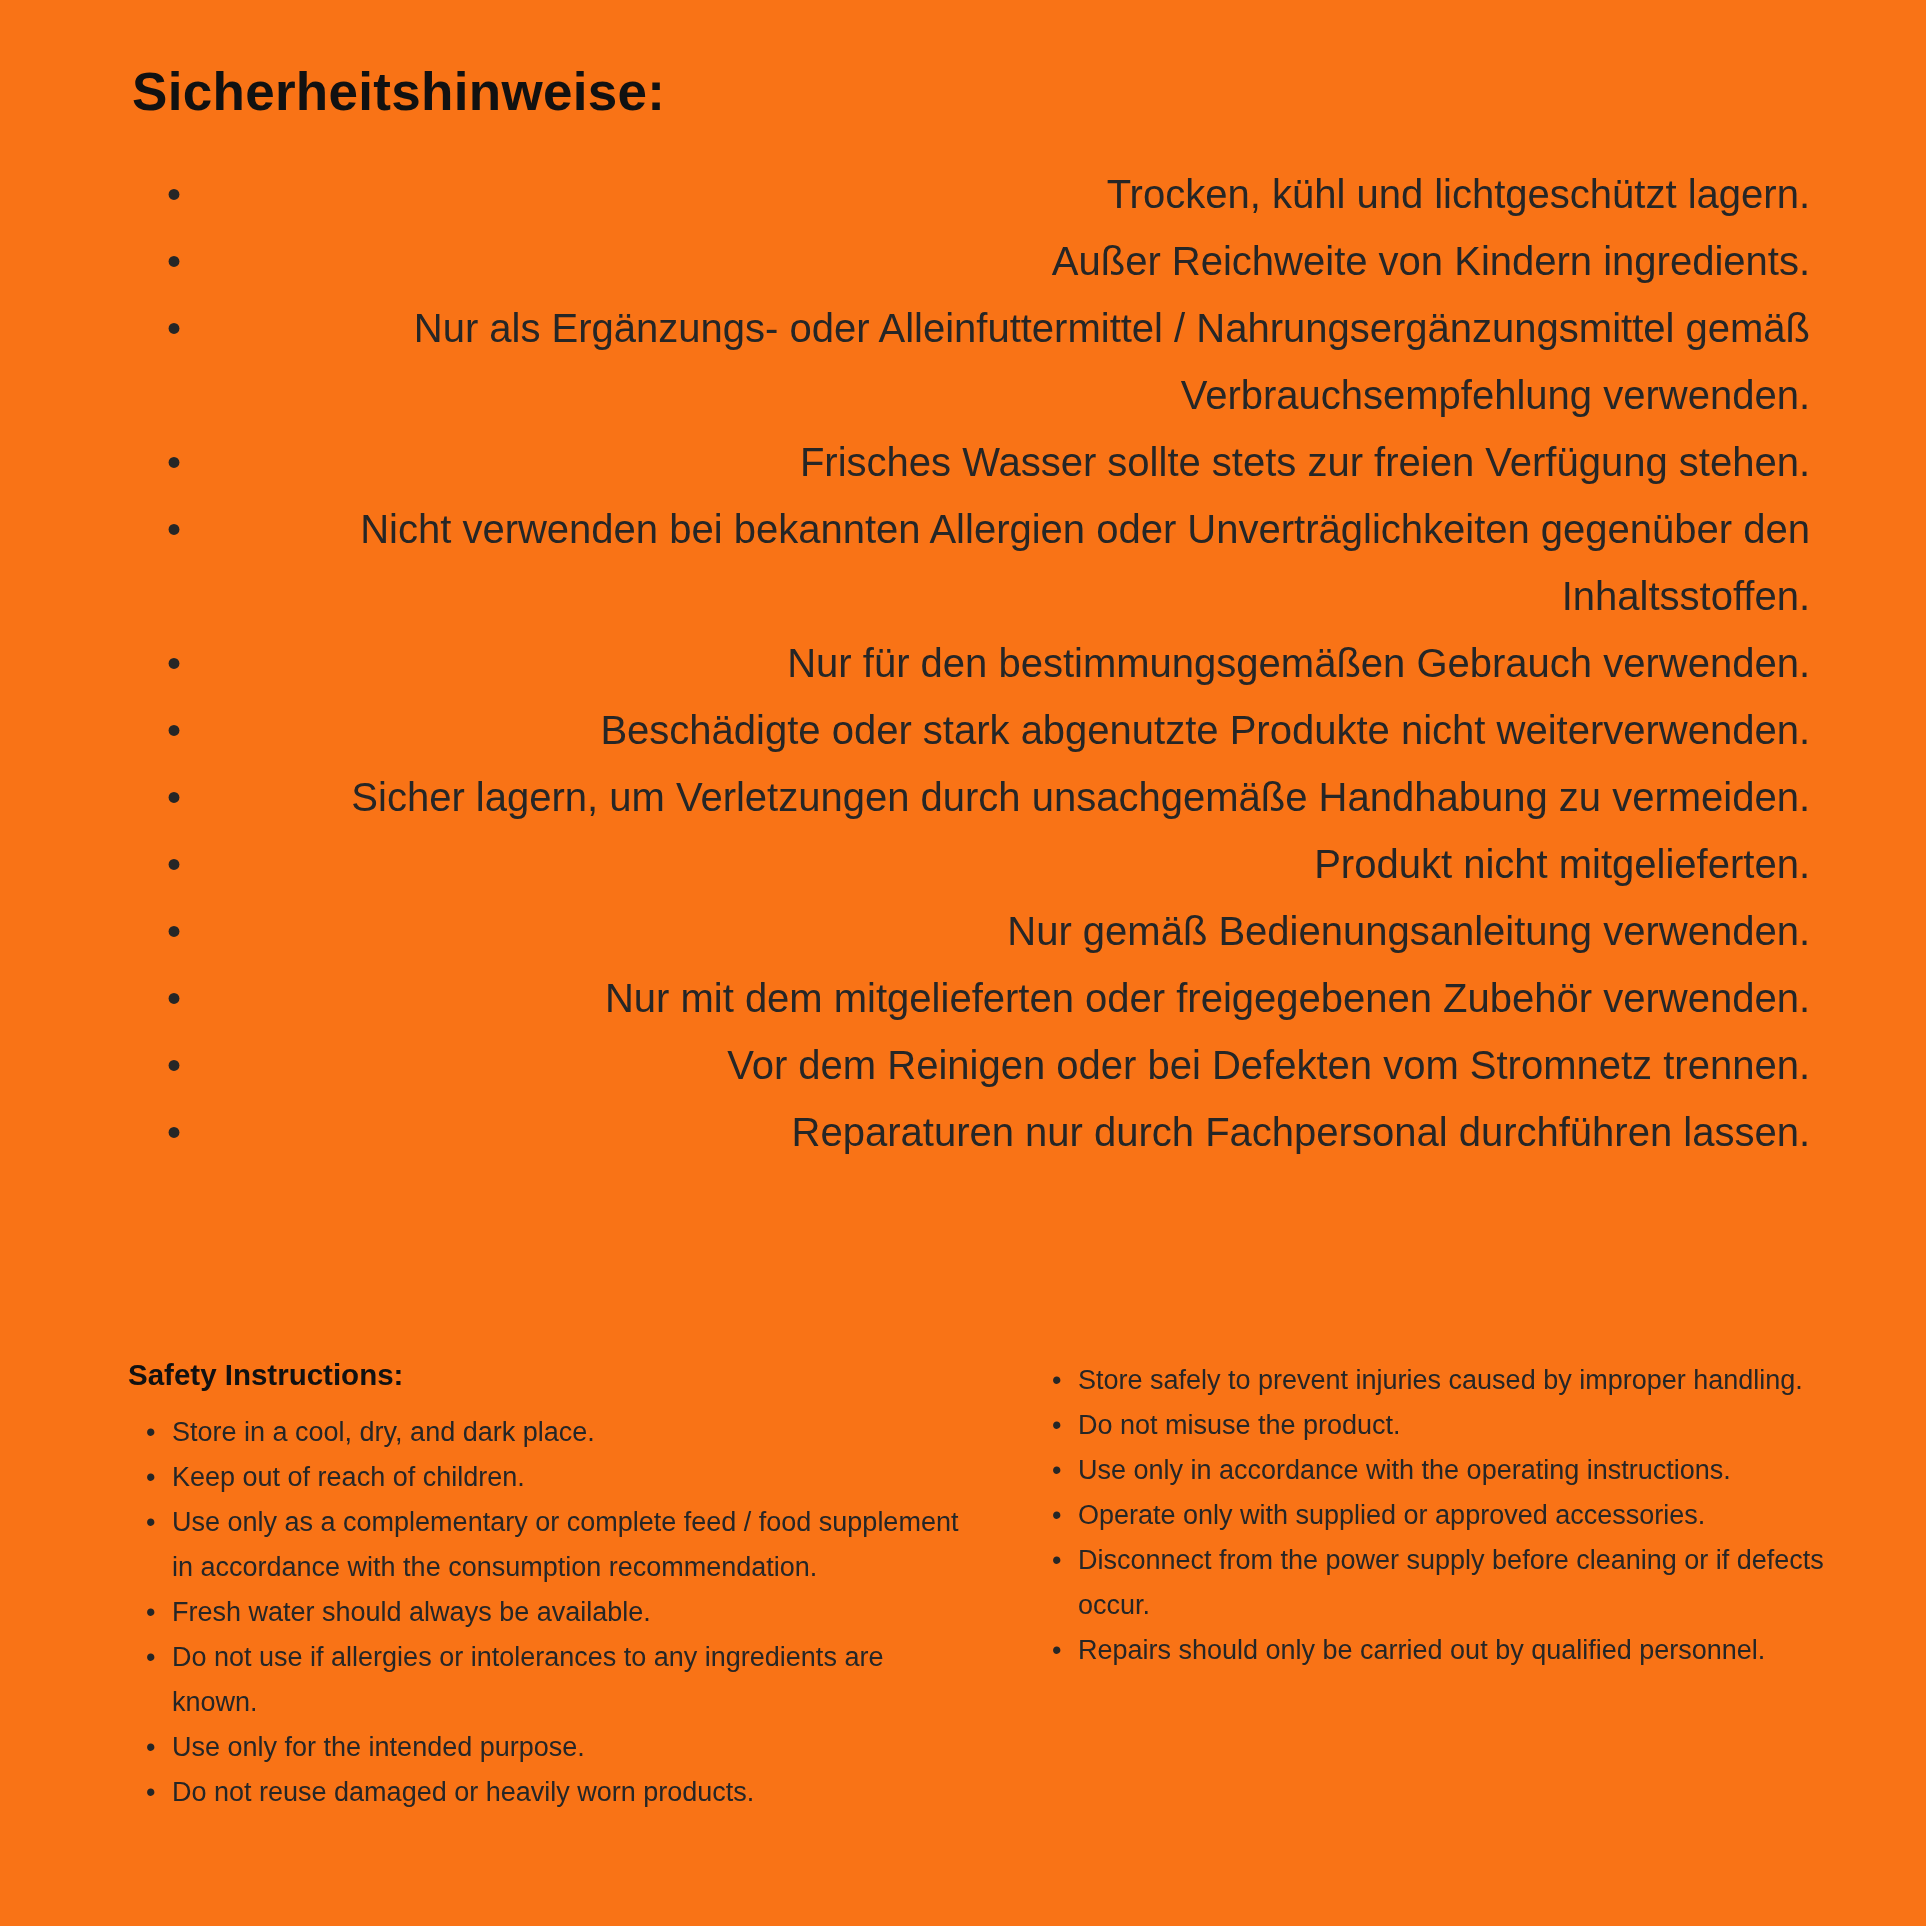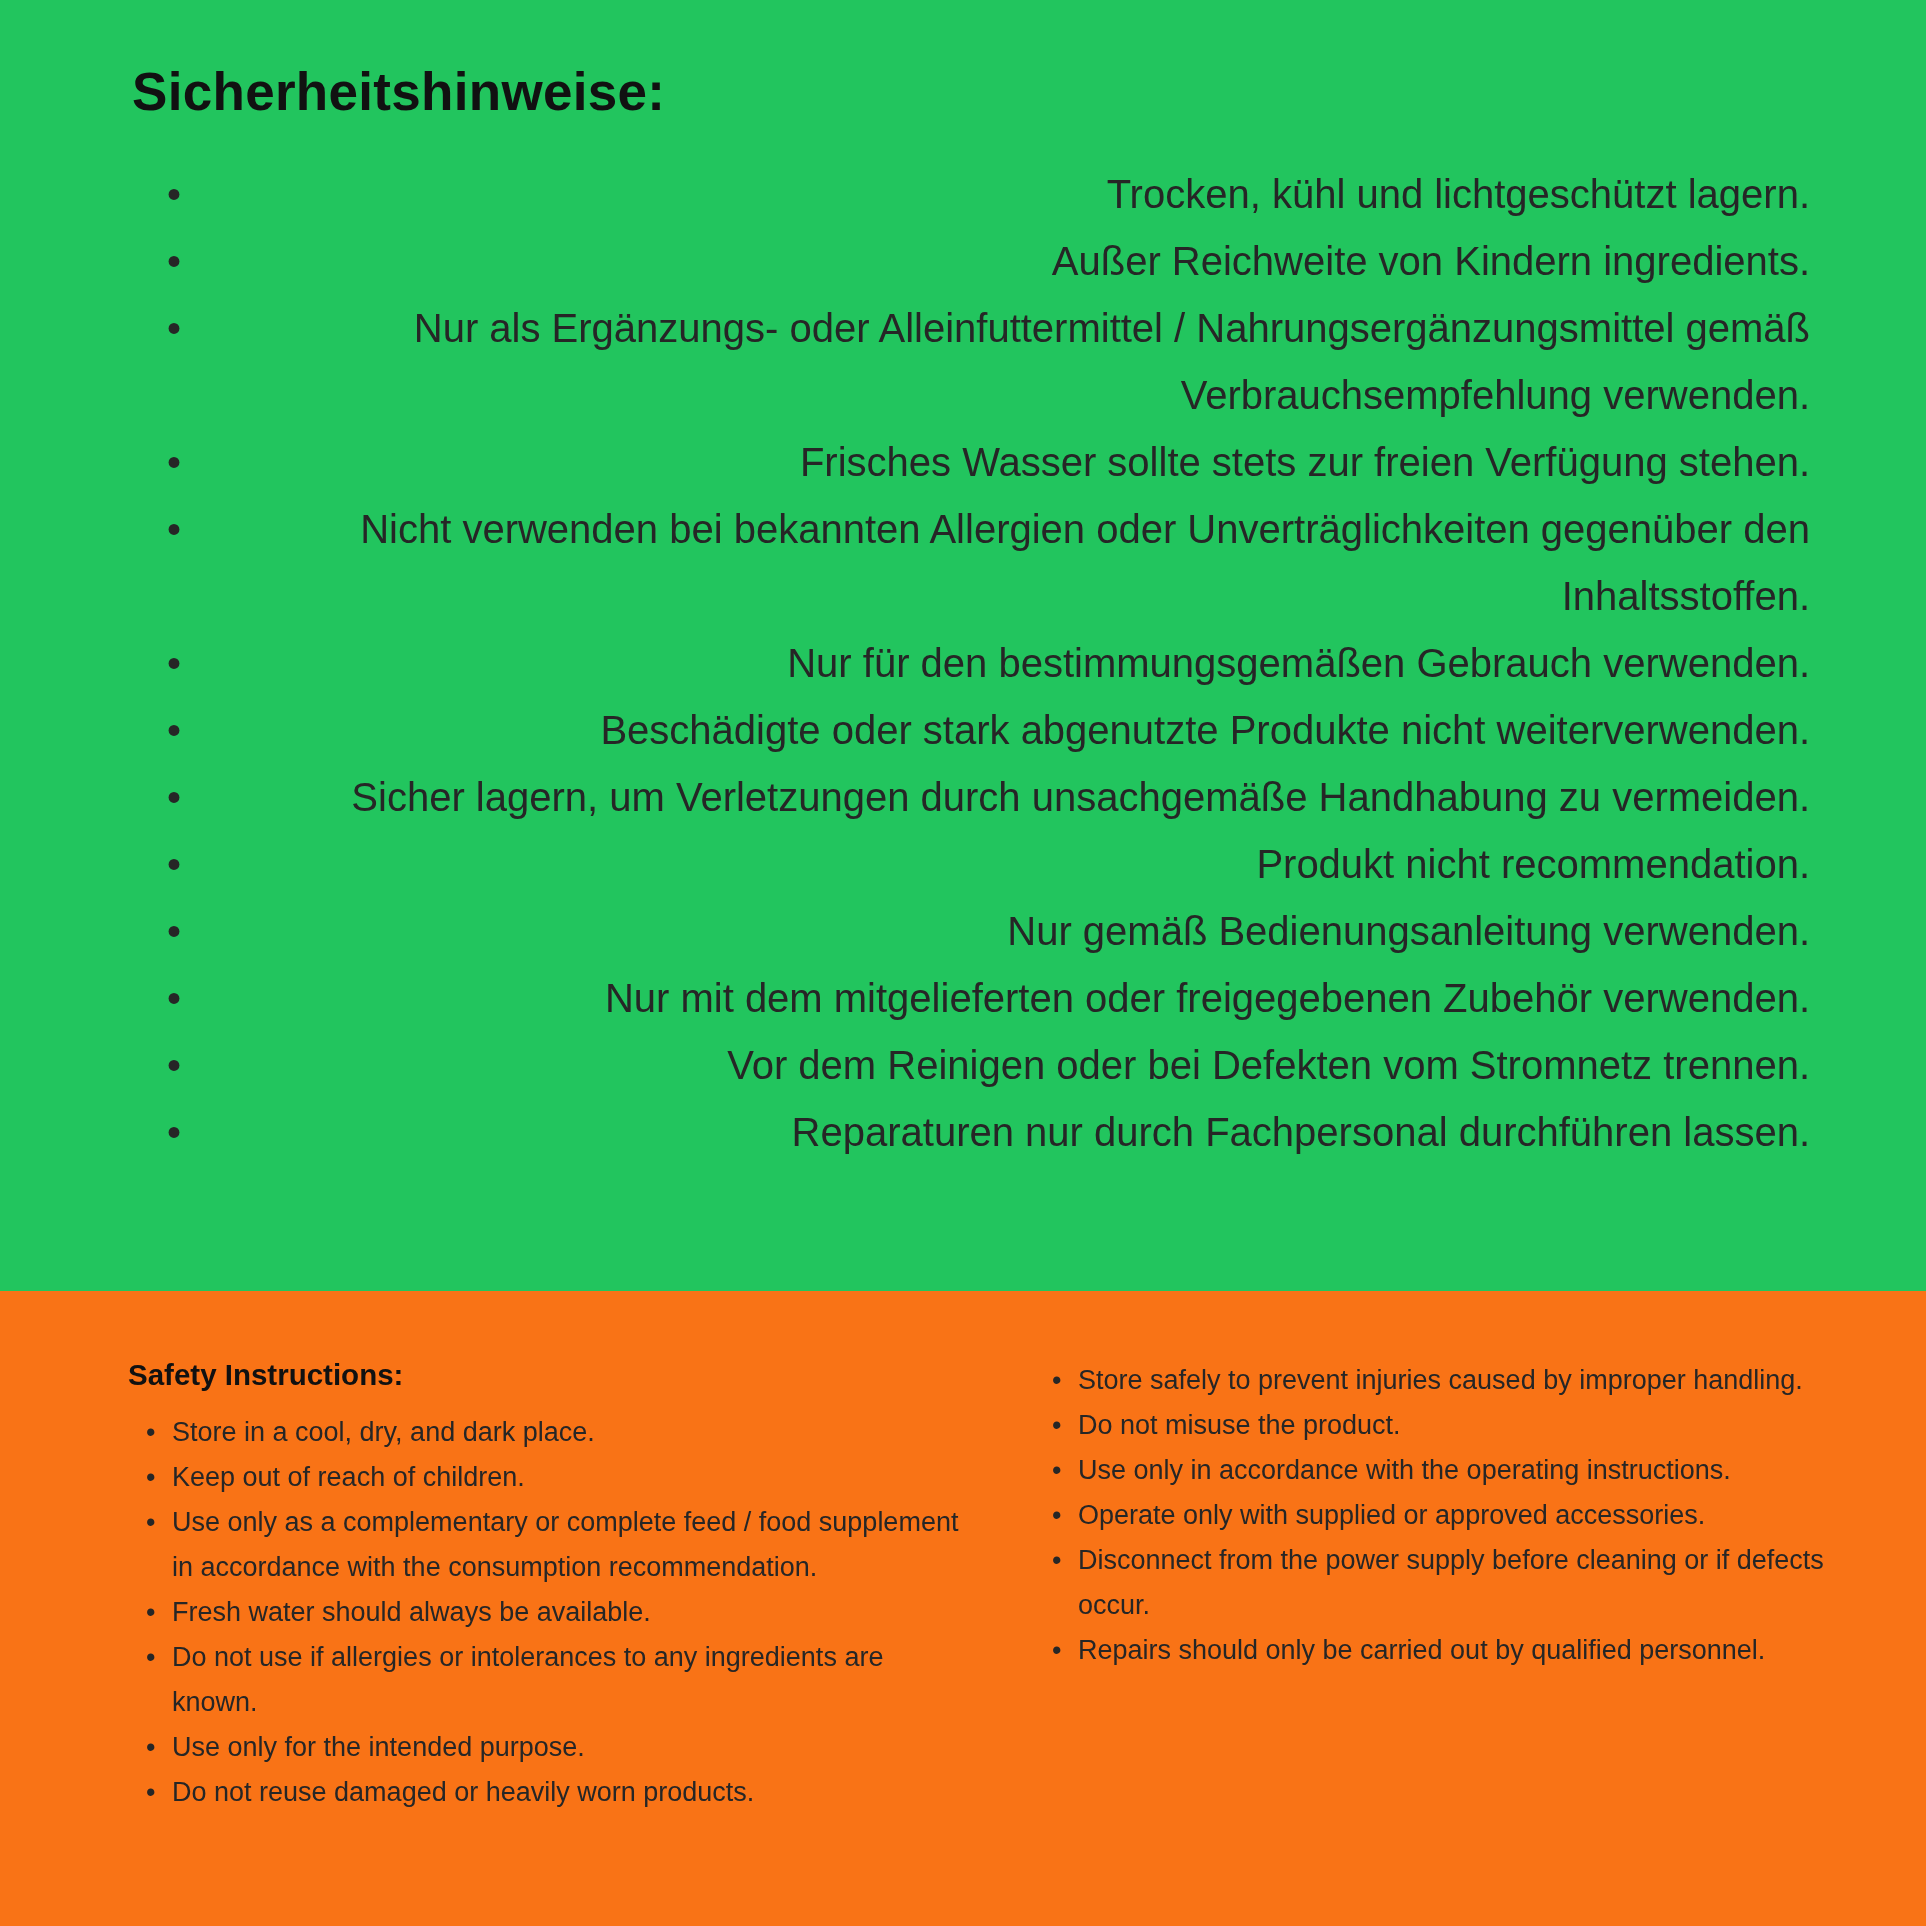--- a/index.html
+++ b/index.html
@@ -16,21 +16,21 @@
     background: #ffffff;
     overflow: hidden;
   }
 
   
   .german-section {
     position: absolute;
     top: 0; left: 0;
     width: 1926px;
     height: 1291px;
-    background: #22c55e;
+    background: #f97316;
     box-sizing: border-box;
     padding: 61px 116px 0 132px;
   }
   .german-title {
     font-size: 53px;
     font-weight: 700;
     color: #111111;
     margin: 0 0 39px 0;
     letter-spacing: 0.3px;
   }
@@ -147,21 +147,21 @@
           <span class="txt">Beschädigte oder stark abgenutzte Produkte nicht weiterverwenden.</span>
         </li>
 
         <li>
           <span class="bullet">•</span>
           <span class="txt">Sicher lagern, um Verletzungen durch unsachgemäße Handhabung zu vermeiden.</span>
         </li>
 
         <li>
           <span class="bullet">•</span>
-          <span class="txt">Produkt nicht recommendation.</span>
+          <span class="txt">Produkt nicht mitgelieferten.</span>
         </li>
 
         <li>
           <span class="bullet">•</span>
           <span class="txt">Nur gemäß Bedienungsanleitung verwenden.</span>
         </li>
 
         <li>
           <span class="bullet">•</span>
           <span class="txt">Nur mit dem mitgelieferten oder freigegebenen Zubehör verwenden.</span>

